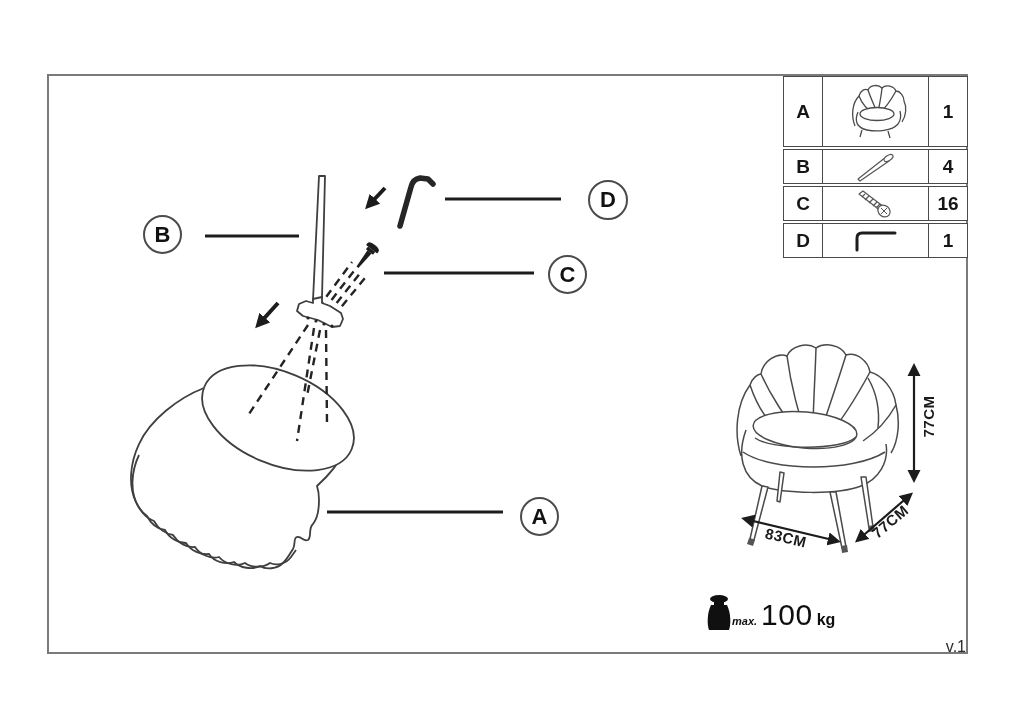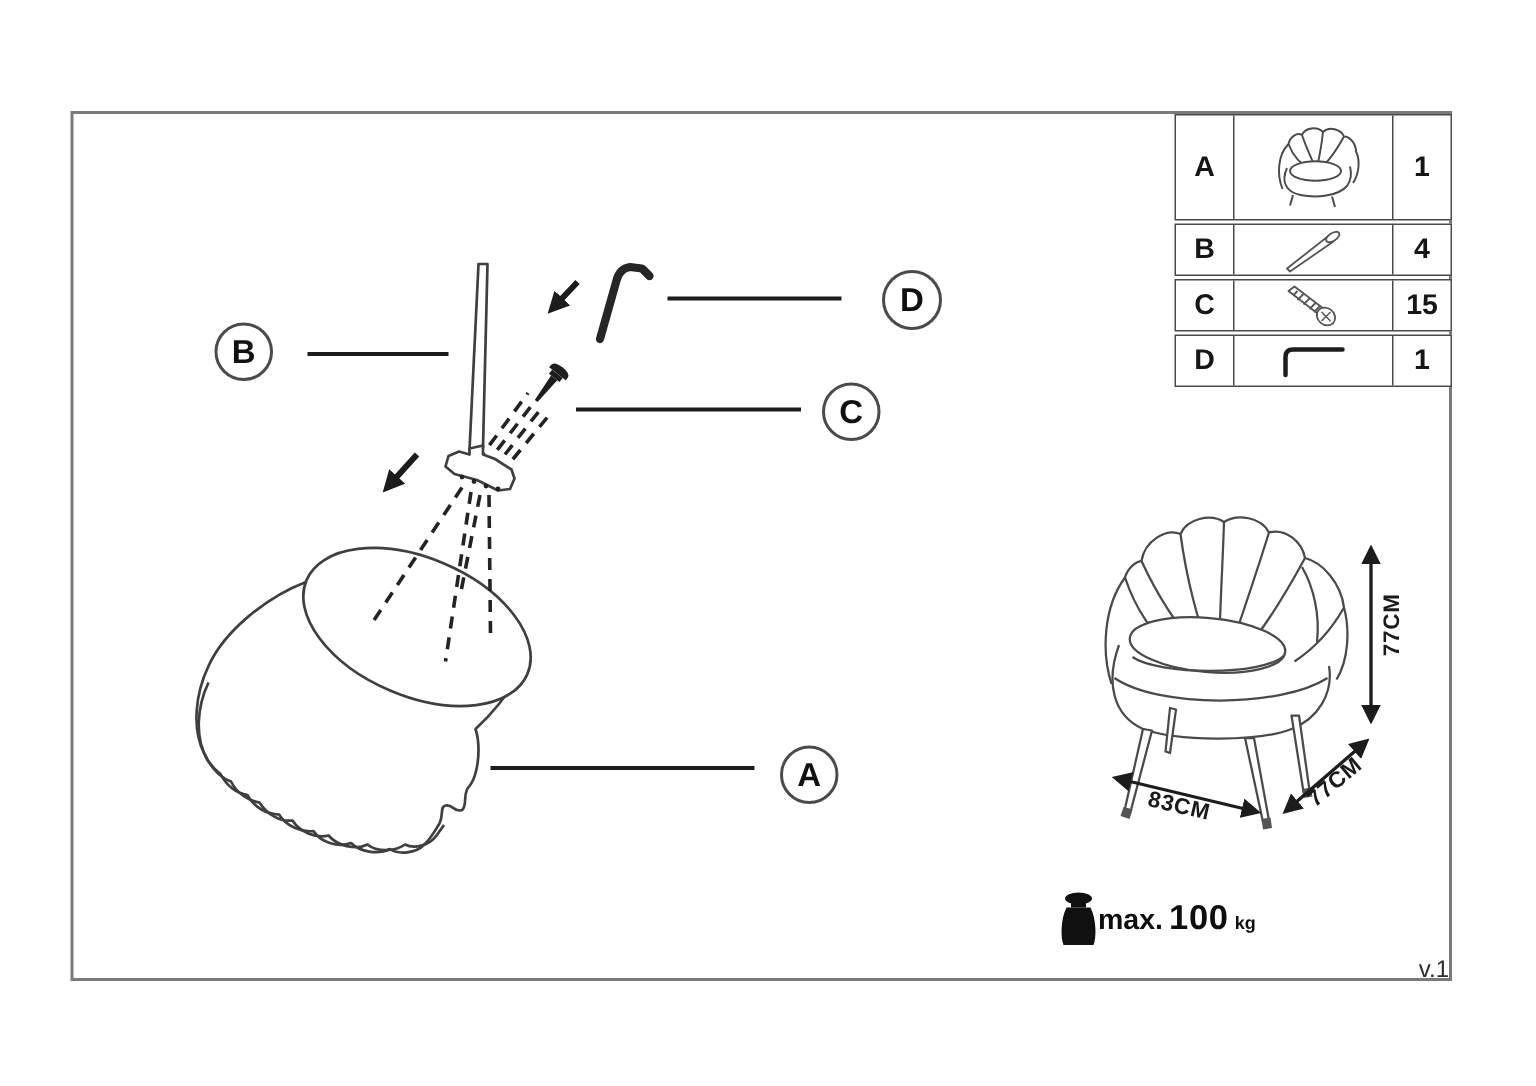--- a/index.html
+++ b/index.html
@@ -47,23 +47,23 @@
     letter-spacing:.5px;white-space:nowrap;
   }
   .dim-height{left:905px;top:408px;width:46px;text-align:center;transform:rotate(-90deg);}
   .dim-width{left:761px;top:529px;width:50px;text-align:center;transform:rotate(13deg);}
   .dim-depth{left:865px;top:513px;width:50px;text-align:center;transform:rotate(-40deg);}
 
   
   .weight-label{
     position:absolute;left:732px;top:598px;display:flex;align-items:baseline;gap:4px;color:#0e0e0e;
   }
-  .weight-prefix{font-size:19px;font-weight:bold;}
-  .weight-value{font-size:23px;font-weight:bold;letter-spacing:.5px;}
-  .weight-unit{font-size:12px;font-weight:bold;}
+  .weight-prefix{font-size:11px;font-weight:bold;font-style:italic;}
+  .weight-value{font-size:30px;font-weight:normal;letter-spacing:.5px;}
+  .weight-unit{font-size:16px;font-weight:bold;}
 
   .version-label{
     position:absolute;left:938px;top:638px;width:28px;text-align:right;
     font-size:16px;color:#2d2d2d;
   }
 </style>
 </head>
 <body>
 
 <div class="canvas">
@@ -223,21 +223,21 @@
     <div class="pt-row pt-row-s">
       <div class="pt-letter">C</div>
       <div class="pt-icon">
         <svg width="44" height="30" viewBox="0 0 44 30" stroke="#555555" stroke-width="1.2" fill="#ffffff" stroke-linejoin="round">
           <polygon points="5,5 9,2 30,18 27,22"></polygon>
           <path d="M 8,8 L 11,5 M 11,11 L 15,7 M 15,14 L 19,10 M 19,17 L 23,13 M 22,19 L 26,15" fill="none"></path>
           <ellipse cx="30" cy="22" rx="6.5" ry="5.5" transform="rotate(40 30 22)"></ellipse>
           <path d="M 27,19 L 33,25 M 33,19 L 27,25" fill="none" stroke-width="1"></path>
         </svg>
       </div>
-      <div class="pt-qty">15</div>
+      <div class="pt-qty">16</div>
     </div>
 
     <div class="pt-row pt-row-s">
       <div class="pt-letter">D</div>
       <div class="pt-icon">
         <svg width="52" height="24" viewBox="0 0 52 24" stroke="#1d1d1d" stroke-width="3" fill="none" stroke-linecap="round">
           <path d="M 7,21 L 7,9 Q 7,4 12,4 L 45,4"></path>
         </svg>
       </div>
       <div class="pt-qty">1</div>

